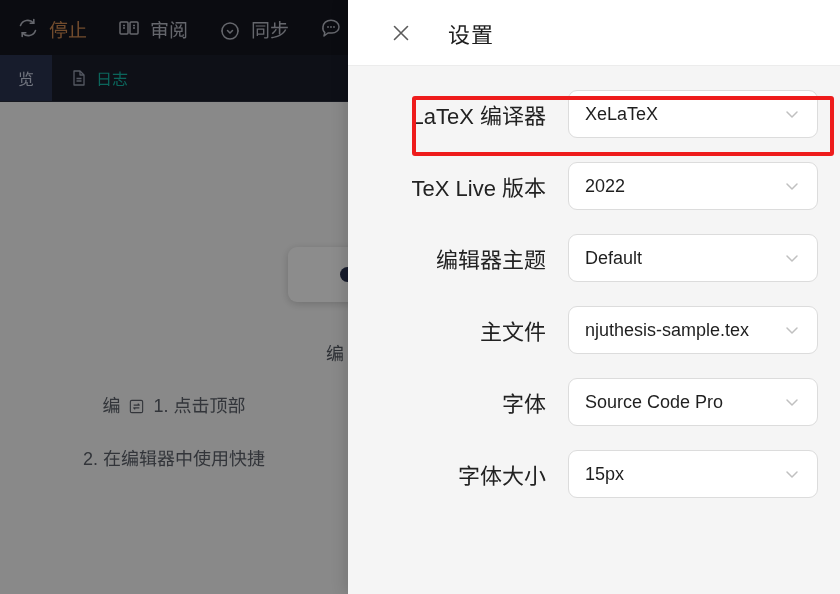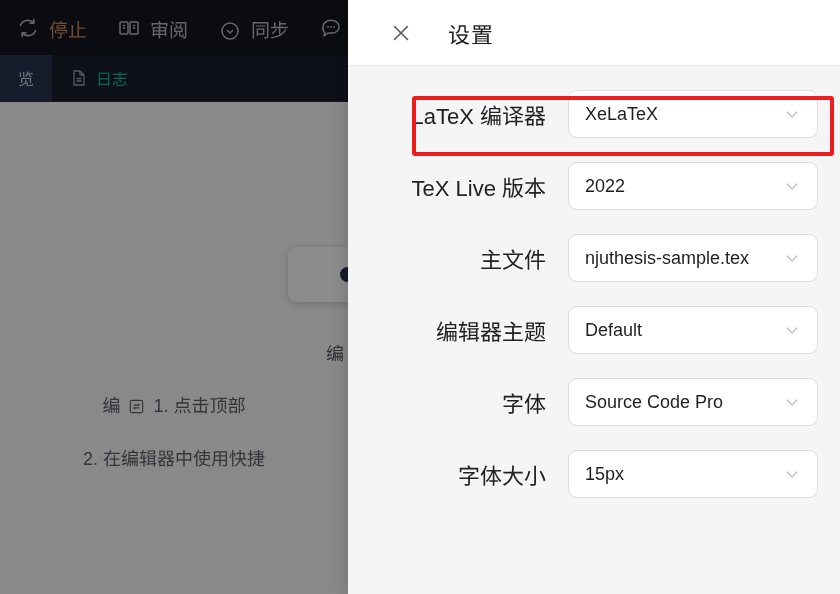--- a/index.html
+++ b/index.html
@@ -384,35 +384,35 @@
           <span class="select-value">2022</span>
           <span class="chevron">
             <svg width="20" height="20" viewBox="0 0 20 20" fill="none" stroke="currentColor" stroke-width="1.5" stroke-linecap="round" stroke-linejoin="round">
                 <path d="M5 8l5 5 5-5"></path>
               </svg>
           </span>
         </div>
       </div>
 
       <div class="setting-row">
+        <div class="setting-label">编辑器主题</div>
+        <div class="setting-select">
+          <span class="select-value">Default</span>
+          <span class="chevron">
+            <svg width="20" height="20" viewBox="0 0 20 20" fill="none" stroke="currentColor" stroke-width="1.5" stroke-linecap="round" stroke-linejoin="round">
+                <path d="M5 8l5 5 5-5"></path>
+              </svg>
+          </span>
+        </div>
+      </div>
+
+      <div class="setting-row">
         <div class="setting-label">主文件</div>
         <div class="setting-select">
           <span class="select-value">njuthesis-sample.tex</span>
-          <span class="chevron">
-            <svg width="20" height="20" viewBox="0 0 20 20" fill="none" stroke="currentColor" stroke-width="1.5" stroke-linecap="round" stroke-linejoin="round">
-                <path d="M5 8l5 5 5-5"></path>
-              </svg>
-          </span>
-        </div>
-      </div>
-
-      <div class="setting-row">
-        <div class="setting-label">编辑器主题</div>
-        <div class="setting-select">
-          <span class="select-value">Default</span>
           <span class="chevron">
             <svg width="20" height="20" viewBox="0 0 20 20" fill="none" stroke="currentColor" stroke-width="1.5" stroke-linecap="round" stroke-linejoin="round">
                 <path d="M5 8l5 5 5-5"></path>
               </svg>
           </span>
         </div>
       </div>
 
       <div class="setting-row">
         <div class="setting-label">字体</div>

